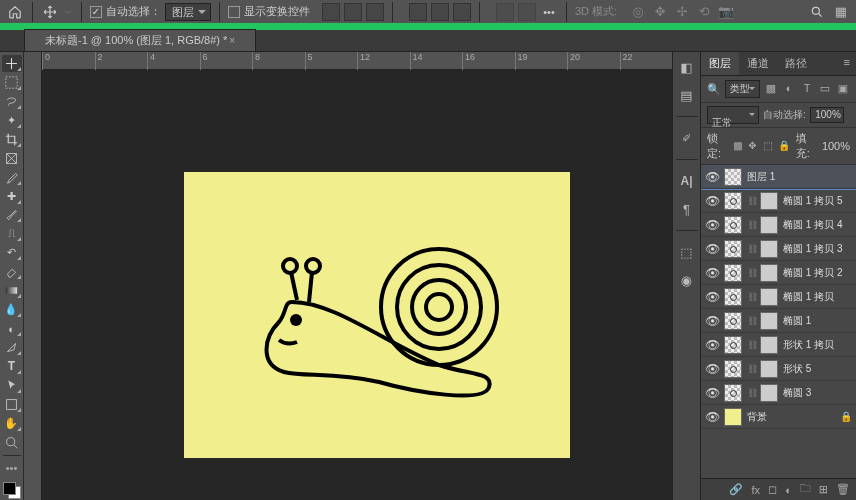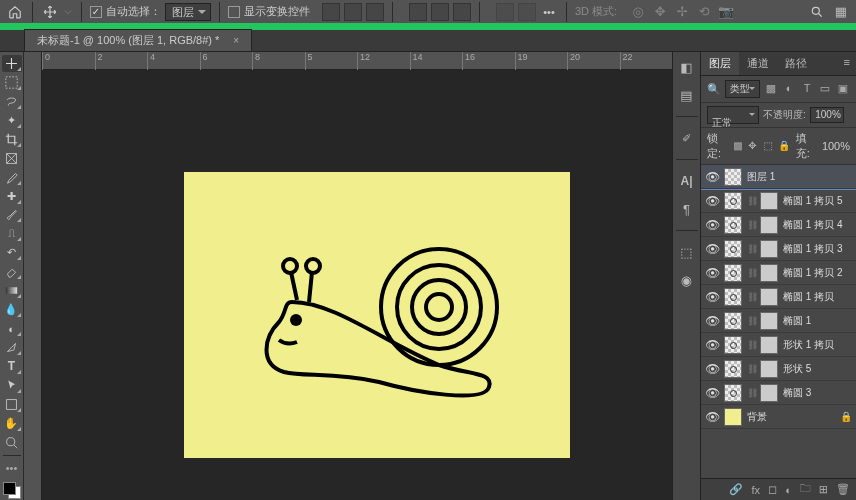--- a/index.html
+++ b/index.html
@@ -12,21 +12,21 @@
 .chk{width:12px;height:12px;border:1px solid #999;display:inline-flex;align-items:center;justify-content:center;margin-right:4px}
 .chk.on::after{content:"✓";font-size:10px;color:#ddd}
 .sel{background:#3f3f3f;border:1px solid #222;padding:1px 16px 1px 6px;position:relative;height:18px;line-height:14px}
 .sel::after{content:"";position:absolute;right:4px;top:6px;border:4px solid transparent;border-top-color:#aaa}
 .alignrow{display:flex;gap:4px;margin-left:8px}
 .aicon{width:18px;height:18px;background:#464646;border:1px solid #333}
 .dim{opacity:.45}
 .menubar .right{margin-left:auto;display:flex;gap:6px;align-items:center}
 
 .tabbar{height:22px;background:#3a3a3a;display:flex;align-items:flex-end;padding-left:24px;border-bottom:1px solid #222}
-.ftab{background:#535353;padding:3px 12px;border:1px solid #222;border-bottom:none;display:flex;align-items:center;gap:14px;font-size:10px;color:#ddd}
+.ftab{background:#535353;padding:3px 20px;border:1px solid #222;border-bottom:none;display:flex;align-items:center;gap:2px;font-size:10px;color:#ddd}
 .ftab .x{color:#aaa;font-size:10px}
 
 .mainrow{position:absolute;top:52px;left:0;right:0;bottom:0;display:flex}
 
 .toolcol{width:24px;background:#535353;border-right:1px solid #2a2a2a;display:flex;flex-direction:column;align-items:center;padding-top:2px}
 .toolcol .tbtn{width:20px;height:20px;margin:1px 0;display:flex;align-items:center;justify-content:center;border-radius:2px;position:relative}
 .toolcol .tbtn.active{background:#3a3a3a}
 .tri{position:absolute;right:1px;bottom:1px;border:2px solid transparent;border-right-color:#aaa;border-bottom-color:#aaa}
 .swatches{margin-top:4px;width:20px;height:22px;position:relative}
 .swatches .fg{position:absolute;left:1px;top:1px;width:13px;height:13px;background:#000;border:1px solid #888}
@@ -342,21 +342,21 @@
       <span class="sicon">🔍</span>
       <div class="fsel">类型</div>
       <span class="tico">▩</span>
       <span class="tico">◐</span>
       <span class="tico">T</span>
       <span class="tico">▭</span>
       <span class="tico">▣</span>
     </div>
     <div class="blendrow">
       <div class="bsel">正常</div>
-      <span class="lbl">不透明度:</span>
+      <span class="lbl">自动选择:</span>
       <div class="val">100%</div>
     </div>
     <div class="lockrow">
       <span>锁定:</span>
       <span class="lic">▩</span>
       <span class="lic">✥</span>
       <span class="lic">⬚</span>
       <span class="lic">🔒</span>
       <span style="margin-left:auto">填充:</span>
       <div class="val">100%</div>

